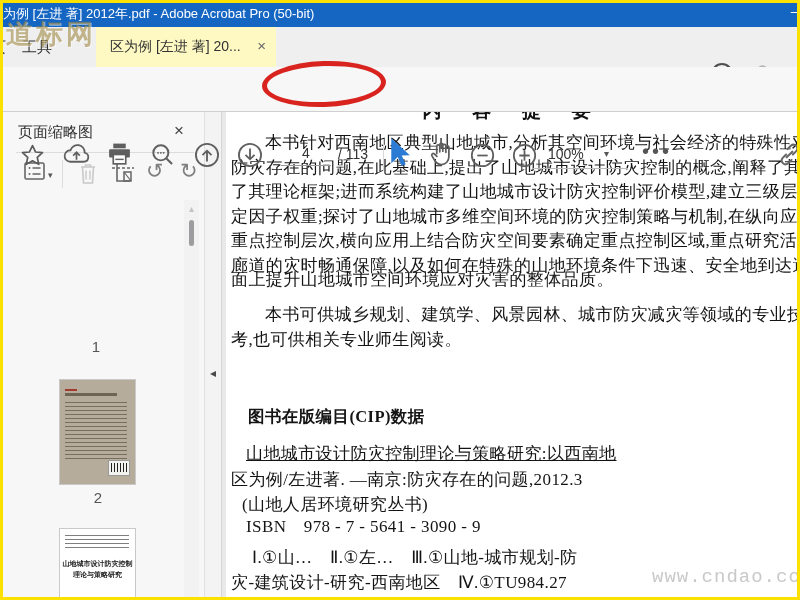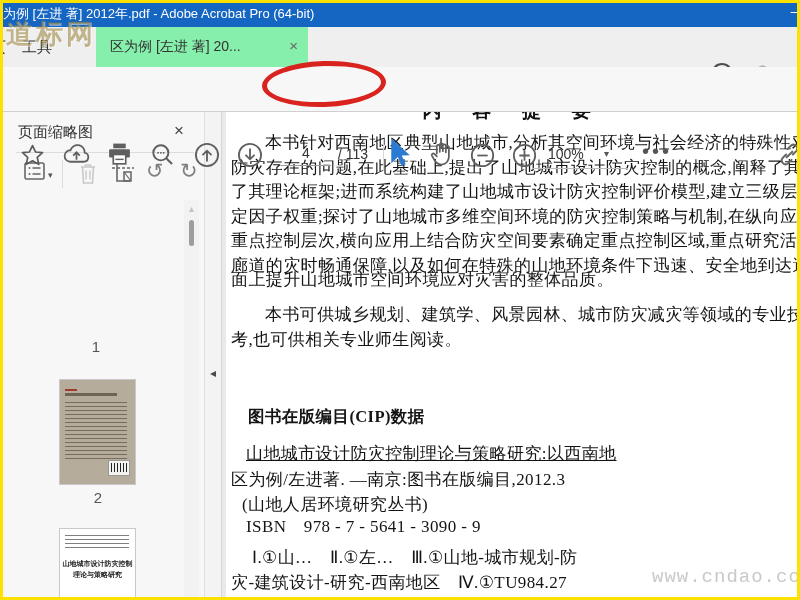--- a/index.html
+++ b/index.html
@@ -12,21 +12,21 @@
 
   
   .titlebar { position:absolute; left:0; top:0; width:800px; height:27px; background:#1565c2; z-index:5; }
   .titlebar .title { position:absolute; left:3px; top:5px; color:#fff; font-size:13px; white-space:nowrap; }
   .titlebar .min { position:absolute; right:1px; top:2px; color:#fff; font-size:15px; }
 
   
   .tabbar { position:absolute; left:0; top:27px; width:800px; height:40px; background:#efeff0; z-index:4; }
   .tab-partial { position:absolute; left:-9px; top:11px; font-size:15px; color:#333; }
   .tab-tools { position:absolute; left:22px; top:11px; font-size:15px; color:#333; cursor:default; }
-  .tab-doc { position:absolute; left:96px; top:0; width:212px; height:40px; background:#86efac; }
+  .tab-doc { position:absolute; left:96px; top:0; width:180px; height:40px; background:#fef9c3; }
   .tab-doc .lbl { position:absolute; left:14px; top:11px; font-size:14px; color:#333; white-space:nowrap; }
   .tab-doc .x { position:absolute; right:10px; top:10px; font-size:15px; color:#666; }
   .help-btn { position:absolute; left:711px; top:36px; width:22px; height:22px; border:2px solid #4e4e4e;
               border-radius:50%; color:#4e4e4e; font-size:13px; font-weight:bold; text-align:center; line-height:18px; }
   .bell { position:absolute; left:752px; top:35px; }
 
   
   .toolbar { position:absolute; left:0; top:67px; width:800px; height:45px; background:#f7f7f8;
              border-bottom:1px solid #cfcfd0; z-index:4; }
   .tb { position:absolute; }
@@ -113,21 +113,21 @@
              text-shadow:1px 1px 0 rgba(255,255,255,.5); }
   .wm-site { position:absolute; left:652px; top:566px; font-size:19px; color:#c9c9c9; letter-spacing:1px;
              font-family:"Liberation Mono",monospace; z-index:45; white-space:nowrap; }
 </style>
 </head>
 <body>
 
 <div class="screen">
 
   <div class="titlebar">
-    <div class="title">为例 [左进 著] 2012年.pdf - Adobe Acrobat Pro (64-bit)</div>
+    <div class="title">为例 [左进 著] 2012年.pdf - Adobe Acrobat Pro (50-bit)</div>
     <div class="min">–</div>
   </div>
 
   <div class="tabbar">
     <div class="tab-partial">页</div>
     <div class="tab-tools">工具</div>
     <div class="tab-doc">
       <span class="lbl">区为例 [左进 著] 20...</span>
       <span class="x">×</span>
     </div>
@@ -292,21 +292,21 @@
       <div class="dline" style="top:68px;">了其理论框架;进而系统构建了山地城市设计防灾控制评价模型,建立三级层级构架的评价指标</div>
       <div class="dline" style="top:93px;">定因子权重;探讨了山地城市多维空间环境的防灾控制策略与机制,在纵向应用上确定以详细规</div>
       <div class="dline" style="top:117px;">重点控制层次,横向应用上结合防灾空间要素确定重点控制区域,重点研究活动节点的有效避难</div>
       <div class="dline" style="top:142px;">廊道的灾时畅通保障,以及如何在特殊的山地环境条件下迅速、安全地到达避难场所,从而在“宏</div>
       <div class="dline" style="top:156px;">面上提升山地城市空间环境应对灾害的整体品质。</div>
       <div class="dline ind" style="top:191px;">本书可供城乡规划、建筑学、风景园林、城市防灾减灾等领域的专业技术人员与政府部门的参</div>
       <div class="dline" style="top:216px;">考,也可供相关专业师生阅读。</div>
 
       <div class="dline cip-title" style="top:294px; left:22px;">图书在版编目(CIP)数据</div>
       <div class="dline" style="top:330px; left:20px;text-decoration:underline;">山地城市设计防灾控制理论与策略研究:以西南地</div>
-      <div class="dline" style="top:356px; left:5px;">区为例/左进著. —南京:图书在版编目,2012.3</div>
+      <div class="dline" style="top:356px; left:5px;">区为例/左进著. —南京:防灾存在的问题,2012.3</div>
       <div class="dline" style="top:381px; left:16px;">(山地人居环境研究丛书)</div>
       <div class="dline" style="top:403px; left:20px;">ISBN　978 - 7 - 5641 - 3090 - 9</div>
       <div class="dline" style="top:434px; left:26px;">Ⅰ.①山…　Ⅱ.①左…　Ⅲ.①山地-城市规划-防</div>
       <div class="dline" style="top:459px; left:5px;">灾-建筑设计-研究-西南地区　Ⅳ.①TU984.27</div>
     </div>
   </div>
 
   <div class="wm-logo">道标网</div>
   <div class="wm-site">www.cndao.com</div>
 

